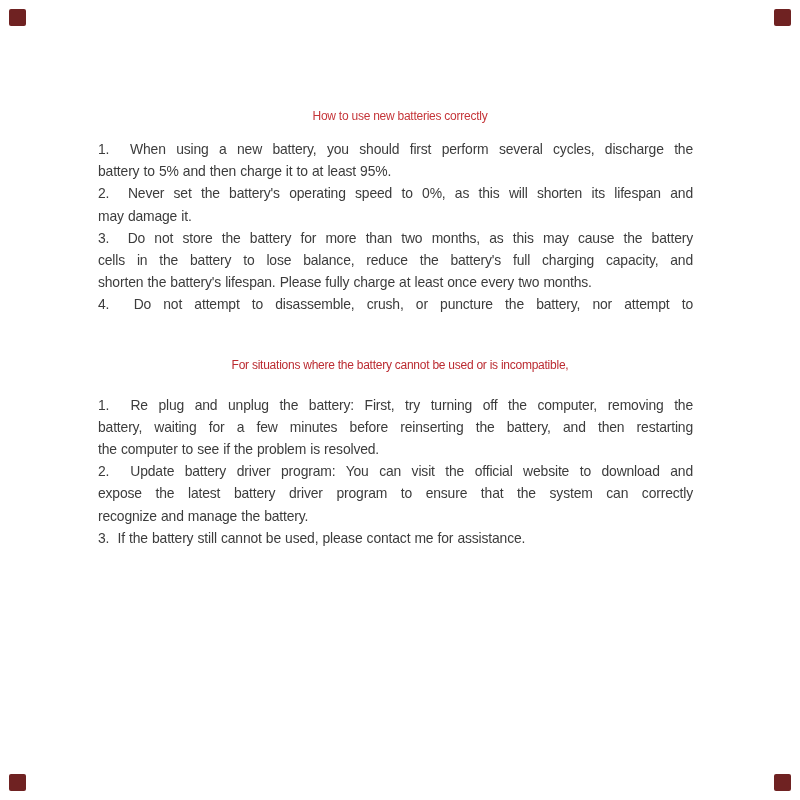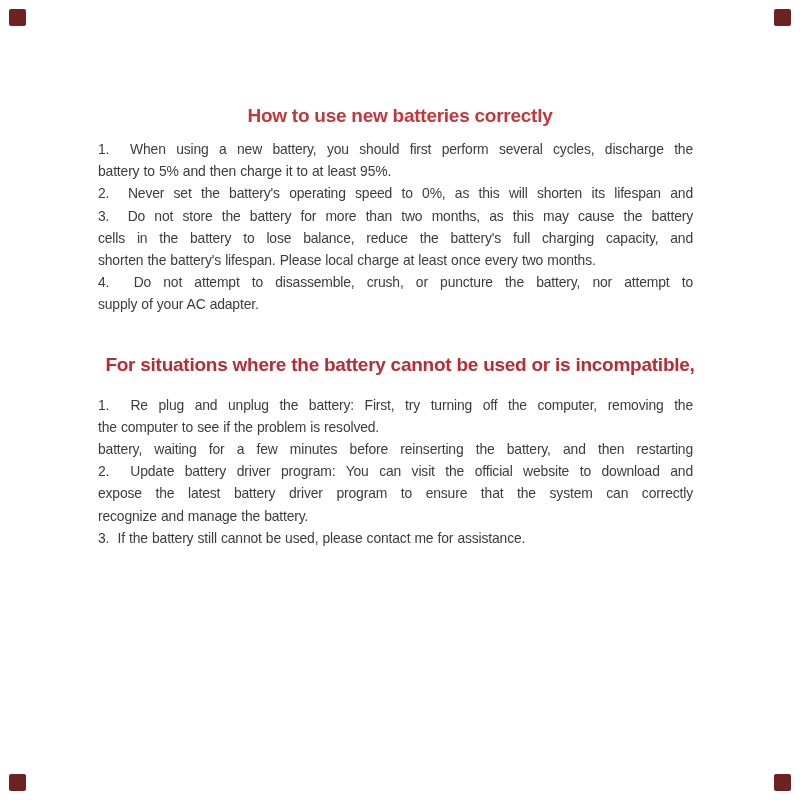--- a/index.html
+++ b/index.html
@@ -7,23 +7,23 @@
     position: relative;
     width: 800px;
     height: 800px;
     background: var(--background, #ffffff);
     font-family: "Liberation Sans", "DejaVu Sans", sans-serif;
     overflow: hidden;
   }
   .heading {
     margin: 11px;
     text-align: center;
-    font-size: 19px;
+    font-size: 12px;
     line-height: 22px;
-    font-weight: bold;
+    font-weight: normal;
     letter-spacing: -0.25px;
   }
   .h1 {
     margin-top: 105px;
     color: var(--heading1-red, #c53539);
   }
   .h2a {
     margin-top: 38px;
     color: var(--heading2-red, #bb2b31);
   }
@@ -71,42 +71,42 @@
 
   <h1 class="heading h1">How to use new batteries correctly</h1>
 
   <div class="textcol body1" id="section1-body">
       <div class="para">
         <div class="line">1.&nbsp; When using a new battery, you should first perform several cycles, discharge the</div>
         <div class="line last">battery to 5% and then charge it to at least 95%.</div>
       </div>
       <div class="para">
         <div class="line">2.&nbsp; Never set the battery's operating speed to 0%, as this will shorten its lifespan and</div>
+        <div class="line last">may damage it.</div>
       </div>
       <div class="para">
         <div class="line">3.&nbsp; Do not store the battery for more than two months, as this may cause the battery</div>
         <div class="line">cells in the battery to lose balance, reduce the battery's full charging capacity, and</div>
-        <div class="line last">shorten the battery's lifespan. Please local charge at least once every two months.</div>
+        <div class="line last">shorten the battery's lifespan. Please fully charge at least once every two months.</div>
       </div>
       <div class="para">
         <div class="line">4.&nbsp; Do not attempt to disassemble, crush, or puncture the battery, nor attempt to</div>
       </div>
       <div class="para">
-        <div class="line last">supply of your AC adapter.</div>
       </div>
     </div>
 
   <h2 class="heading h2a">For situations where the battery cannot be used or is incompatible,</h2>
 
 
   <div class="textcol body2" id="section2-body">
       <div class="para">
         <div class="line">1.&nbsp; Re plug and unplug the battery: First, try turning off the computer, removing the</div>
+        <div class="line">battery, waiting for a few minutes before reinserting the battery, and then restarting</div>
         <div class="line last">the computer to see if the problem is resolved.</div>
-        <div class="line">battery, waiting for a few minutes before reinserting the battery, and then restarting</div>
       </div>
       <div class="para">
         <div class="line">2.&nbsp; Update battery driver program: You can visit the official website to download and</div>
         <div class="line">expose the latest battery driver program to ensure that the system can correctly</div>
         <div class="line last">recognize and manage the battery.</div>
       </div>
       <div class="para">
         <div class="line last">3.&nbsp; If the battery still cannot be used, please contact me for assistance.</div>
       </div>
     </div>

